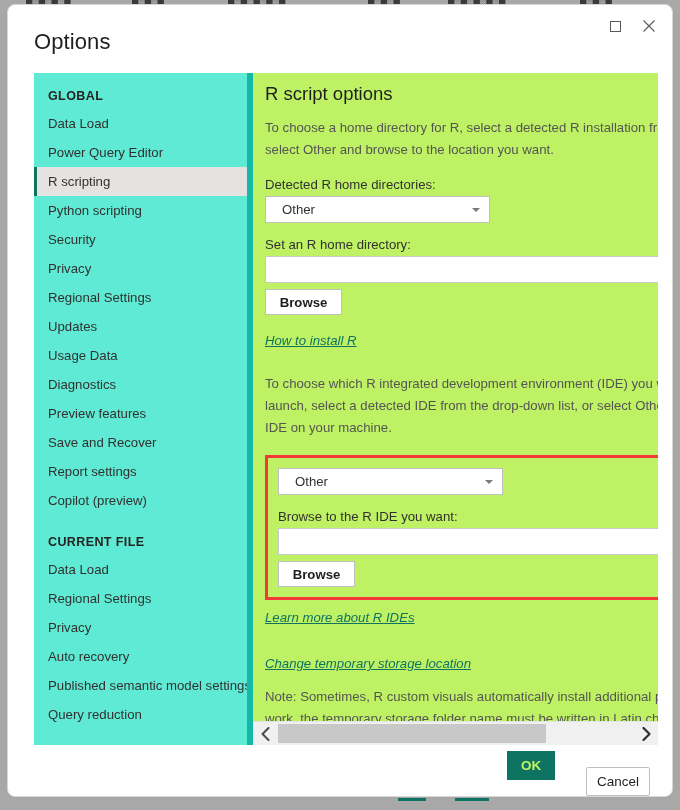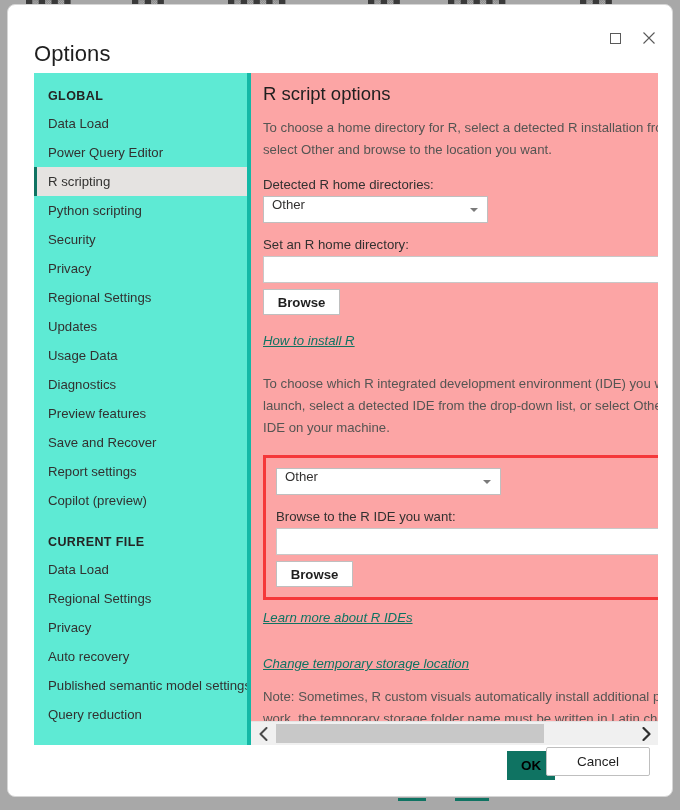--- a/index.html
+++ b/index.html
@@ -38,21 +38,21 @@
     left: 7px; top: 4px;
     width: 666px; height: 793px;
     background: #ffffff;
     border: 1px solid #d6d6d6;
     border-radius: 8px;
     overflow: hidden;
   }
 
   
   #titlebar {
-    position: absolute; left: 0; top: 16px; width: 100%; height: 62px;
+    position: absolute; left: 0; top: 4px; width: 100%; height: 62px;
   }
   .win-btn {
     position: absolute; top: 4px; width: 34px; height: 26px;
     display: flex; align-items: center; justify-content: center;
     cursor: default; color: #4a4a4a;
   }
   #btn-maximize { right: 40px; }
   #btn-close    { right: 6px; }
   .win-btn svg { display: block; }
 
@@ -93,22 +93,22 @@
   .nav-item.selected { background: #e5e3e1; }
   .nav-item.selected::before {
     content: ""; position: absolute; left: 0; top: 0; bottom: 0;
     width: 3px; background: #0f7362;
   }
 
   
   #main-pane {
     flex: 1 1 auto;
     position: relative;
-    background: #fca5a5;
-    border-left: 4px solid #14b8a6;
+    background: #bef264;
+    border-left: 6px solid #14b8a6;
     overflow: hidden;
   }
   #main-clip {
     position: absolute; left: 0; top: 0; right: 0; bottom: 24px;
     overflow: hidden;
   }
   #main-inner {
     position: absolute; left: 12px; top: 0;
     width: 560px;           
     padding: 10px 0 0 0;
@@ -123,22 +123,22 @@
     margin: 0 0 16px 0; white-space: pre-wrap;
   }
   .field-label {
     font-size: 13.2px; color: #323130; margin-bottom: 4px;
   }
 
   .combo {
     position: relative;
     width: 225px; height: 27px;
     border: 1px solid #bfbfbf; background: #fff;
-    display: flex; align-items: flex-start;
-    padding-left: 8px; font-size: 13.2px; color: #323130;
+    display: flex; align-items: center;
+    padding-left: 16px; font-size: 13.2px; color: #323130;
     cursor: default;
   }
   .combo .caret {
     position: absolute; right: 9px; top: 50%;
     margin-top: -2px;
     width: 0; height: 0;
     border-left: 4px solid transparent;
     border-right: 4px solid transparent;
     border-top: 4px solid #7a7a7a;
   }
@@ -197,28 +197,28 @@
   }
 
   
   #footer {
     position: absolute; left: 0; right: 0; bottom: 0;
     height: 53px;
   }
   #btn-ok {
     position: absolute; right: 117px; top: 8px;
     width: 48px; height: 29px;
-    background: #0f7362; color: #000000;
+    background: #0f7362; color: #bef264;
     border: none; font-size: 13.5px; font-weight: bold;
     font-family: "Liberation Sans", sans-serif;
     cursor: default;
   }
   #btn-cancel {
-    position: absolute; right: 22px; top: 4px;
-    width: 104px; height: 29px;
+    position: absolute; right: 22px; top: 24px;
+    width: 64px; height: 29px;
     background: #fff; color: #1f1f1f;
     border: 1px solid #bfbfbf; border-radius: 2px;
     font-size: 13.5px;
     font-family: "Liberation Sans", sans-serif;
     cursor: default;
   }
 </style>
 </head>
 <body>
 

